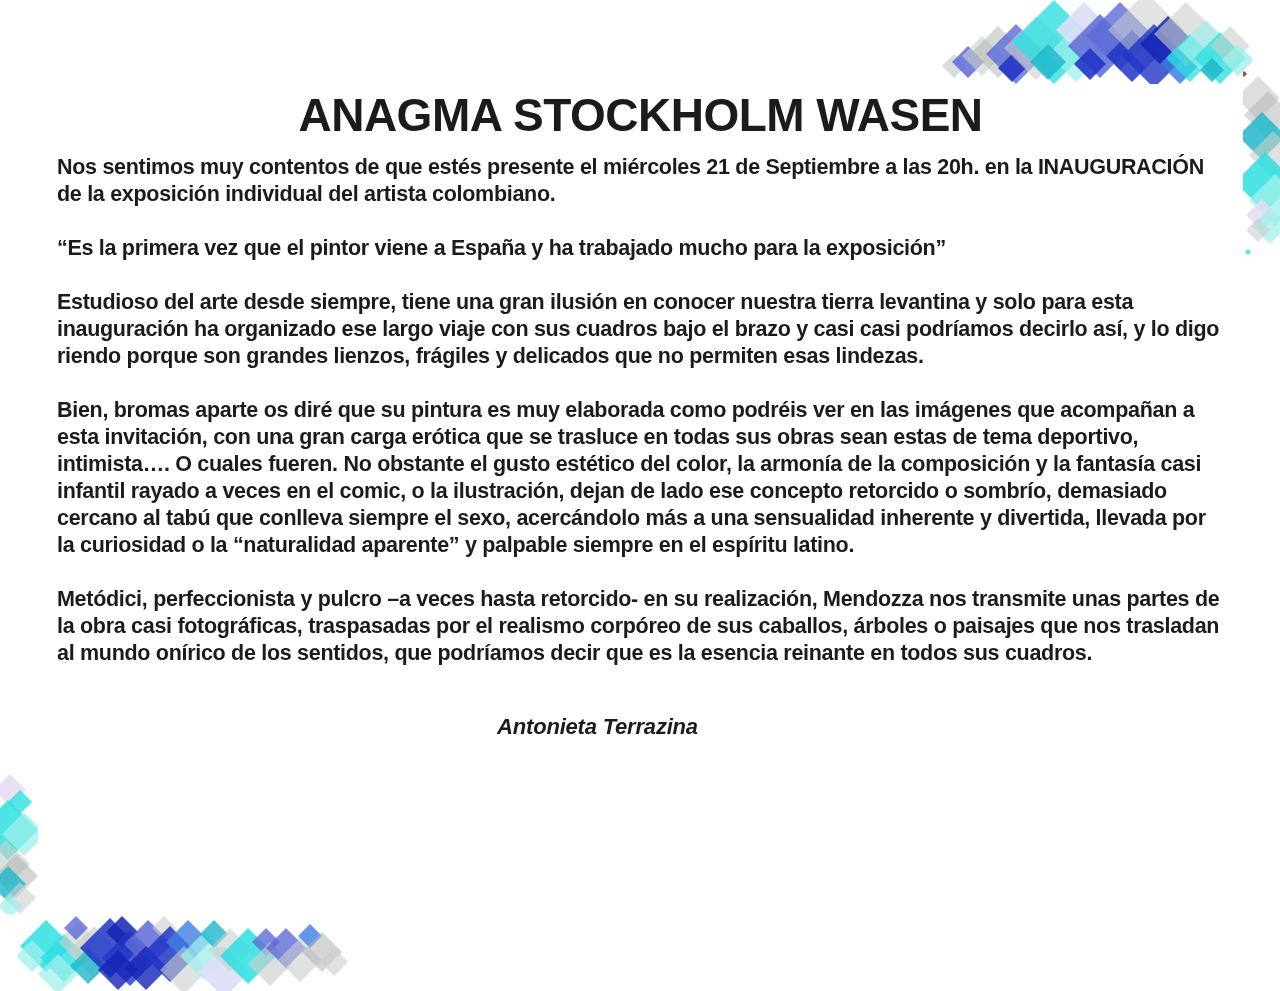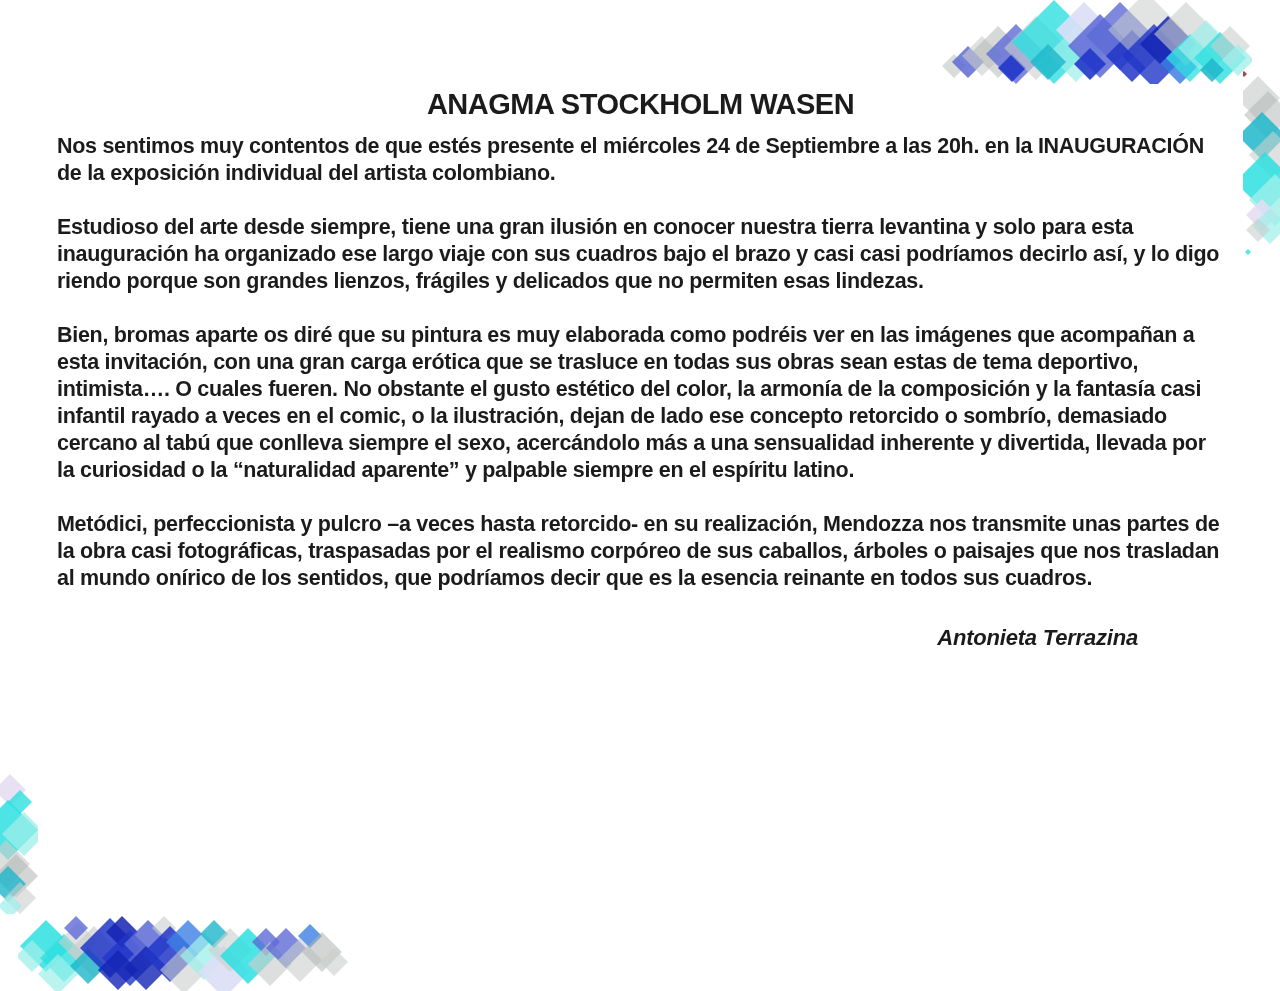--- a/index.html
+++ b/index.html
@@ -25,35 +25,35 @@
   .content {
     position: absolute;
     left: 57px;
     top: 88px;
     width: 1167px;
     color: #1b1b1b;
   }
   h1.title {
     margin: 0 0 12px 0;
     text-align: center;
-    font-size: 29px;
+    font-size: 46px;
     font-weight: 700;
     letter-spacing: -0.5px;
     white-space: nowrap;
   }
   p.para {
     margin: 0 0 27px 0;
     font-size: 21.5px;
     line-height: 27px;
     font-weight: 700;
     letter-spacing: -0.3px;
   }
   p.signature {
-    margin: 33px 86px 0 0;
-    text-align: right;
+    margin: 47px 86px 0 0;
+    text-align: center;
     font-style: italic;
     font-size: 22px;
     font-weight: 700;
     letter-spacing: -0.2px;
   }
 </style>
 </head>
 <body>
 
 <div class="page">
@@ -138,20 +138,21 @@
       <path d="M252 30 L274 52 L252 74 L230 52 Z" fill="#c9cecb" fill-opacity="0.65"></path>
       <path d="M268 16 L288 36 L268 56 L248 36 Z" fill="#5d6ad6" fill-opacity="0.8"></path>
       <path d="M282 26 L304 48 L282 70 L260 48 Z" fill="#c9cecb" fill-opacity="0.6"></path>
       <path d="M292 12 L304 24 L292 36 L280 24 Z" fill="#3d80e4" fill-opacity="0.8"></path>
       <path d="M304 20 L324 40 L304 60 L284 40 Z" fill="#aeb4b2" fill-opacity="0.55"></path>
       <path d="M316 36 L330 50 L316 64 L302 50 Z" fill="#c9cecb" fill-opacity="0.6"></path>
     </svg>
 
   <main class="content">
     <h1 class="title">ANAGMA STOCKHOLM WASEN</h1>
-    <p class="para">Nos sentimos muy contentos de que estés presente el miércoles 24 de Septiembre a las 20h. en la INAUGURACIÓN de la exposición individual del artista colombiano.</p>
+    <p class="para">Nos sentimos muy contentos de que estés presente el miércoles 21 de Septiembre a las 20h. en la INAUGURACIÓN de la exposición individual del artista colombiano.</p>
+    <p class="para">“Es la primera vez que el pintor viene a España y ha trabajado mucho para la exposición”</p>
     <p class="para">Estudioso del arte desde siempre, tiene una gran ilusión en conocer nuestra tierra levantina y solo para esta inauguración ha organizado ese largo viaje con sus cuadros bajo el brazo y casi casi podríamos decirlo así, y lo digo riendo porque son grandes lienzos, frágiles y delicados que no permiten esas lindezas.</p>
     <p class="para">Bien, bromas aparte os diré que su pintura es muy elaborada como podréis ver en las imágenes que acompañan a esta invitación, con una gran carga erótica que se trasluce en todas sus obras sean estas de tema deportivo, intimista…. O cuales fueren. No obstante el gusto estético del color, la armonía de la composición y la fantasía casi infantil rayado a veces en el comic, o la ilustración, dejan de lado ese concepto retorcido o sombrío, demasiado cercano al tabú que conlleva siempre el sexo, acercándolo más a una sensualidad inherente y divertida, llevada por la curiosidad o la “naturalidad aparente” y palpable siempre en el espíritu latino.</p>
     <p class="para">Metódici, perfeccionista y pulcro –a veces hasta retorcido- en su realización, Mendozza nos transmite unas partes de la obra casi fotográficas, traspasadas por el realismo corpóreo de sus caballos, árboles o paisajes que nos trasladan al mundo onírico de los sentidos, que podríamos decir que es la esencia reinante en todos sus cuadros.</p>
     <p class="signature">Antonieta Terrazina</p>
   </main>
 
 </div>
 
 </body></html>

